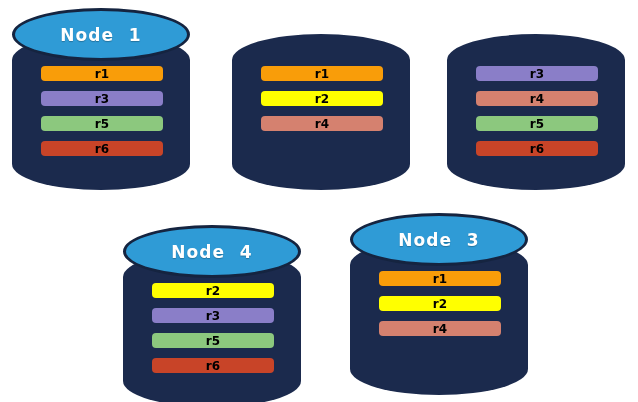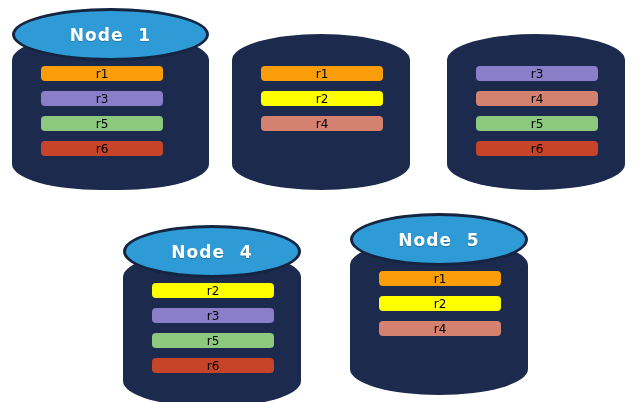--- a/index.html
+++ b/index.html
@@ -10,21 +10,21 @@
     overflow: hidden;
   }
   .canvas {
     position: relative;
     width: 638px; height: 402px;
   }
   .node {
     position: absolute;
     width: 178px; height: 182px;
   }
-  .node:nth-of-type(1) { left: 12px;  top: 8px; padding-left: 19px;   }
+  .node:nth-of-type(1) { left: 12px;  top: 8px;   }
   .node:nth-of-type(2) { left: 232px; top: 8px;   }
   .node:nth-of-type(3) { left: 447px; top: 8px;   }
   .node:nth-of-type(4) { left: 123px; top: 225px; }
   .node:nth-of-type(5) { left: 350px; top: 213px; }
 
   .cyl-body {
     position: absolute;
     left: 0; right: 0; top: 26px; bottom: 0;
     background: var(--cyl-body, #1B2A4D);
     border-radius: 89px / 26px;
@@ -61,21 +61,21 @@
     z-index: 3;
   }
   .bar {
     height: 15px;
     border-radius: 4px;
     display: flex;
     align-items: center;
     justify-content: center;
     color: #000000;
     font-size: 12px;
-    font-weight: normal;
+    font-weight: bold;
     line-height: 1;
   }
 </style>
 </head>
 <body style="background: rgb(255, 255, 255);">
 
 <div class="canvas">
 
     <div class="node">
       <div class="cyl-body"></div>
@@ -118,21 +118,21 @@
         <div class="bar" style="background: rgb(255, 255, 0); color: rgb(0, 0, 0);">r2</div>
         <div class="bar" style="background: rgb(138, 126, 200); color: rgb(0, 0, 0);">r3</div>
         <div class="bar" style="background: rgb(140, 200, 126); color: rgb(0, 0, 0);">r5</div>
         <div class="bar" style="background: rgb(200, 68, 40); color: rgb(0, 0, 0);">r6</div>
       </div>
     </div>
 
     <div class="node">
       <div class="cyl-body"></div>
       <div class="cyl-top">
-        <span class="node-label" style="color: rgb(255, 255, 255);">Node 5</span>
+        <span class="node-label" style="color: rgb(255, 255, 255);">Node 3</span>
       </div>
       <div class="bars">
         <div class="bar" style="background: rgb(249, 157, 9); color: rgb(0, 0, 0);">r1</div>
         <div class="bar" style="background: rgb(255, 255, 0); color: rgb(0, 0, 0);">r2</div>
         <div class="bar" style="background: rgb(213, 129, 111); color: rgb(0, 0, 0);">r4</div>
       </div>
     </div>
   </div>
 
 </body></html>

